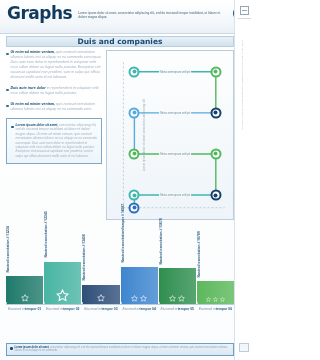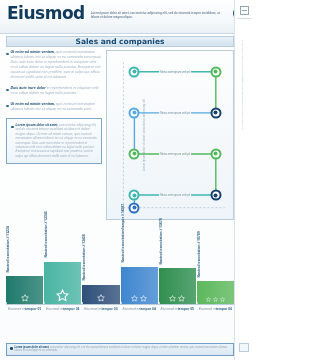--- a/index.html
+++ b/index.html
@@ -201,28 +201,28 @@
     border:1px solid #b9cddd; background:#f2f7fa;
   }
 </style>
 </head>
 <body>
 
 <div class="page">
 
   <div class="header">
     <div class="hdr-row">
-      <div class="title">Eiusmod</div>
+      <div class="title">Graphs</div>
       <div class="hdr-sub">Lorem ipsum dolor sit amet, consectetur adipiscing elit, sed do eiusmod tempor incididunt, ut labore et dolore magna aliqua.</div>
       <div class="logo"></div>
     </div>
   </div>
 
   <div class="banner">
-    <div class="banner-text">Sales and companies</div>
+    <div class="banner-text">Duis and companies</div>
   </div>
 
   <div class="body-wrap">
 
     <div class="col-left">
 
       <div class="bullet-item">
         <span class="bullet-dot"></span>
         <div class="bullet-body">
           <b>Ut enim ad minim veniam,</b>

